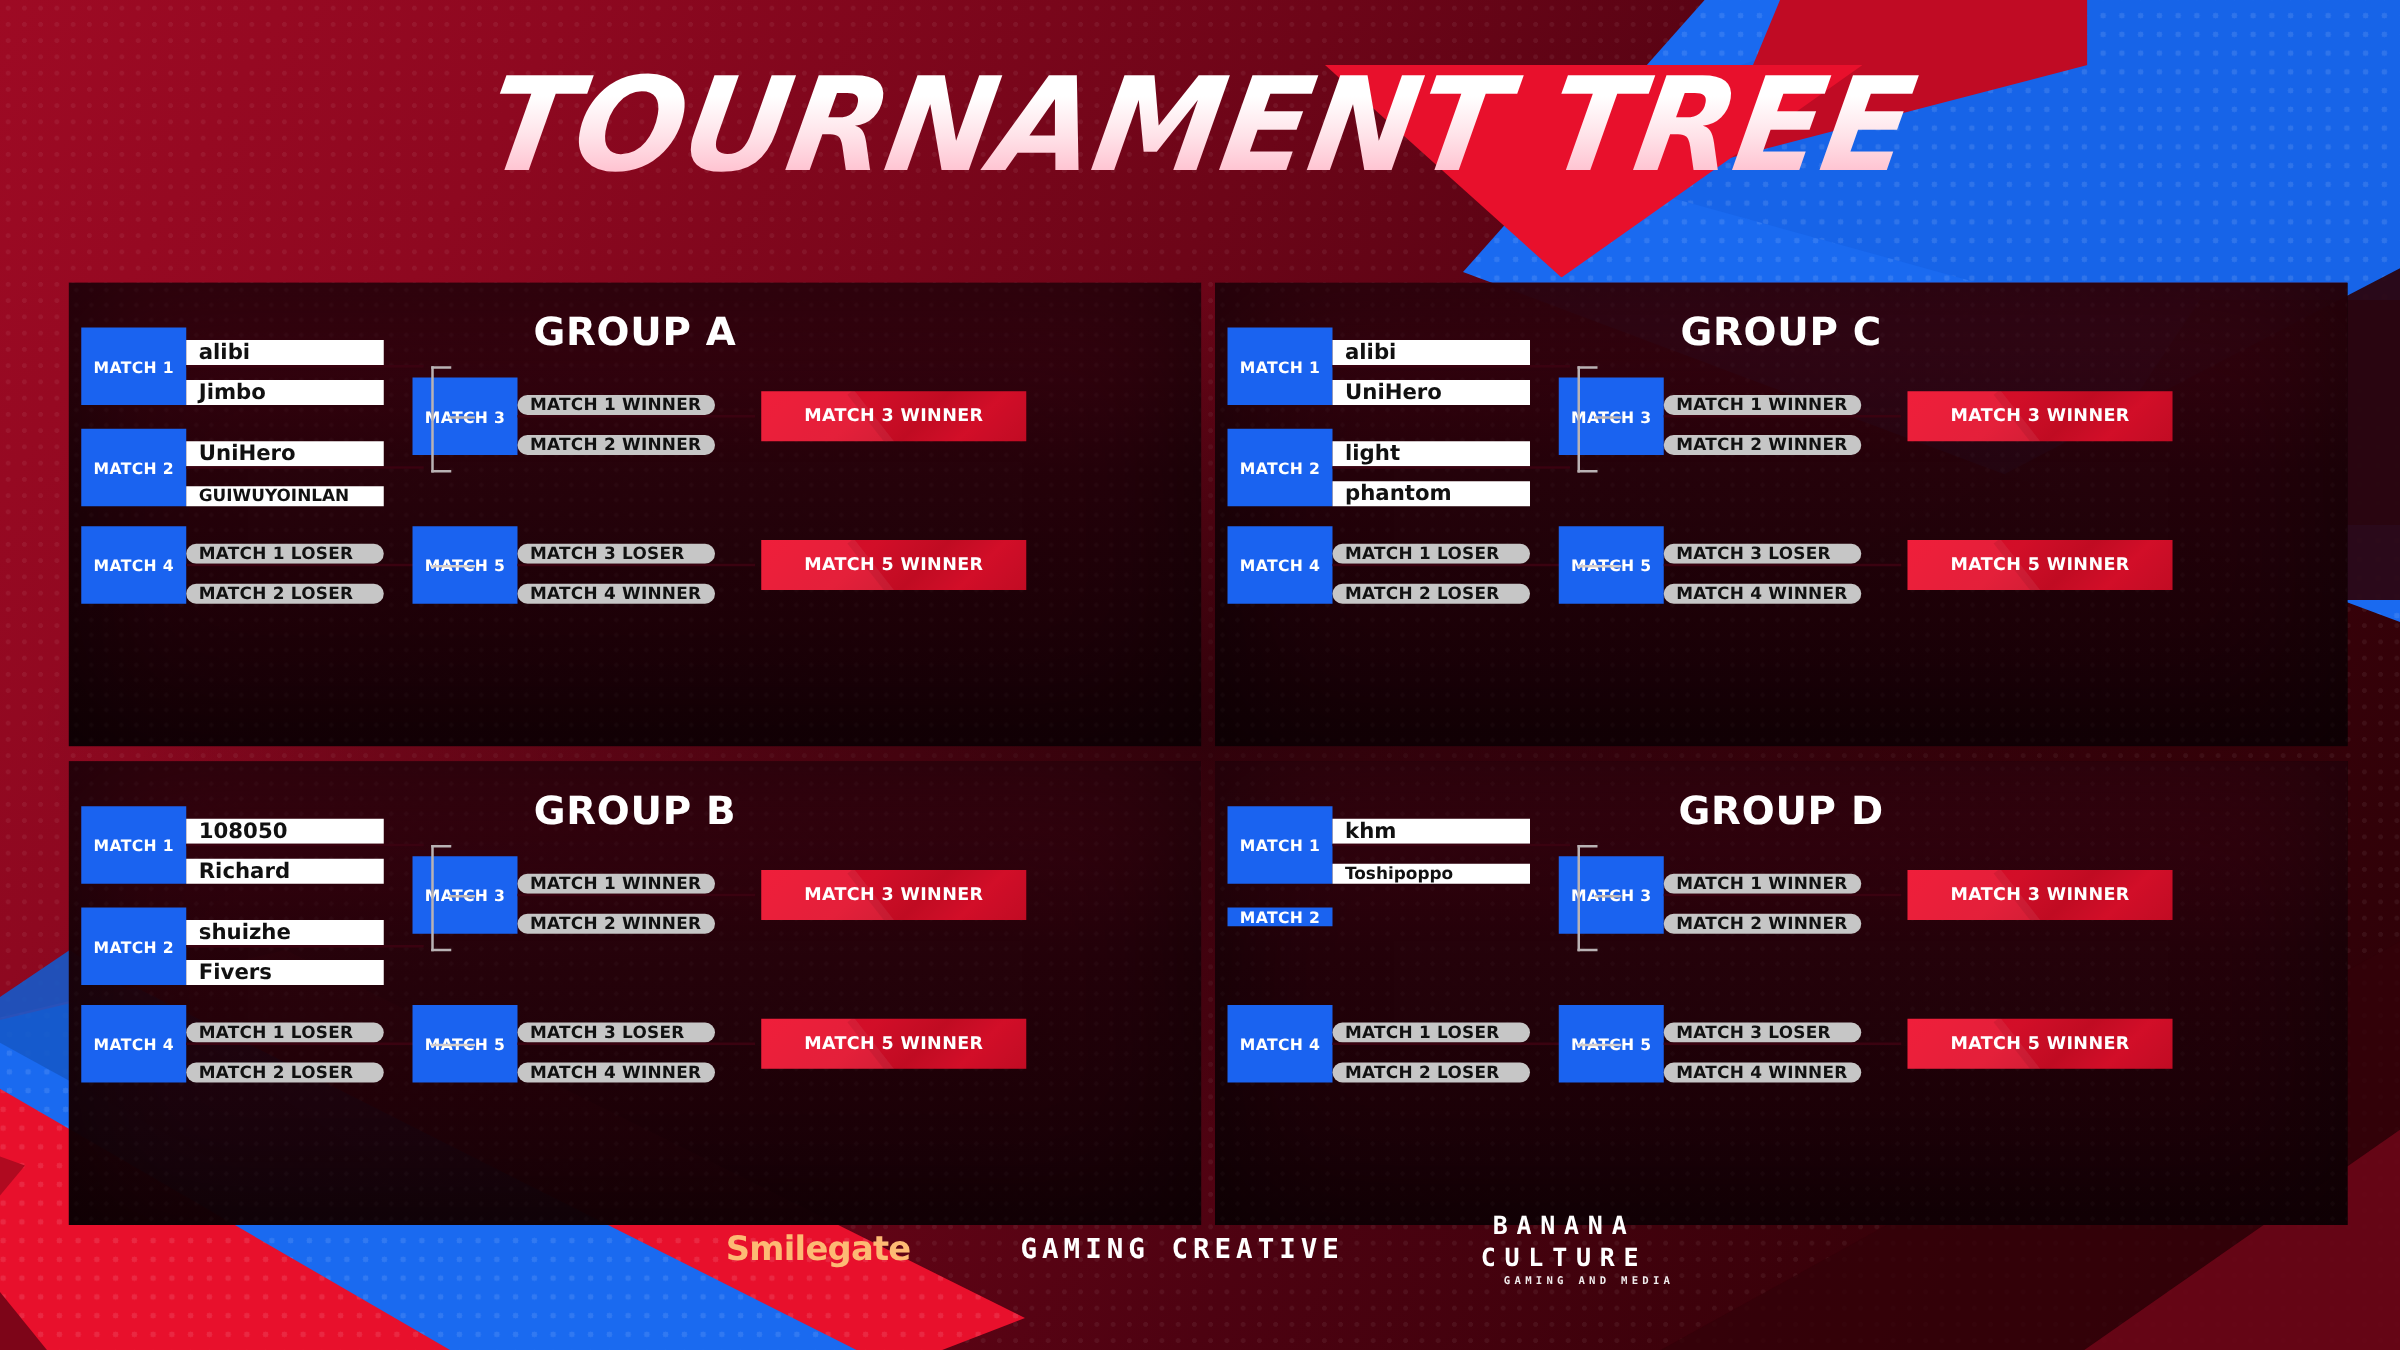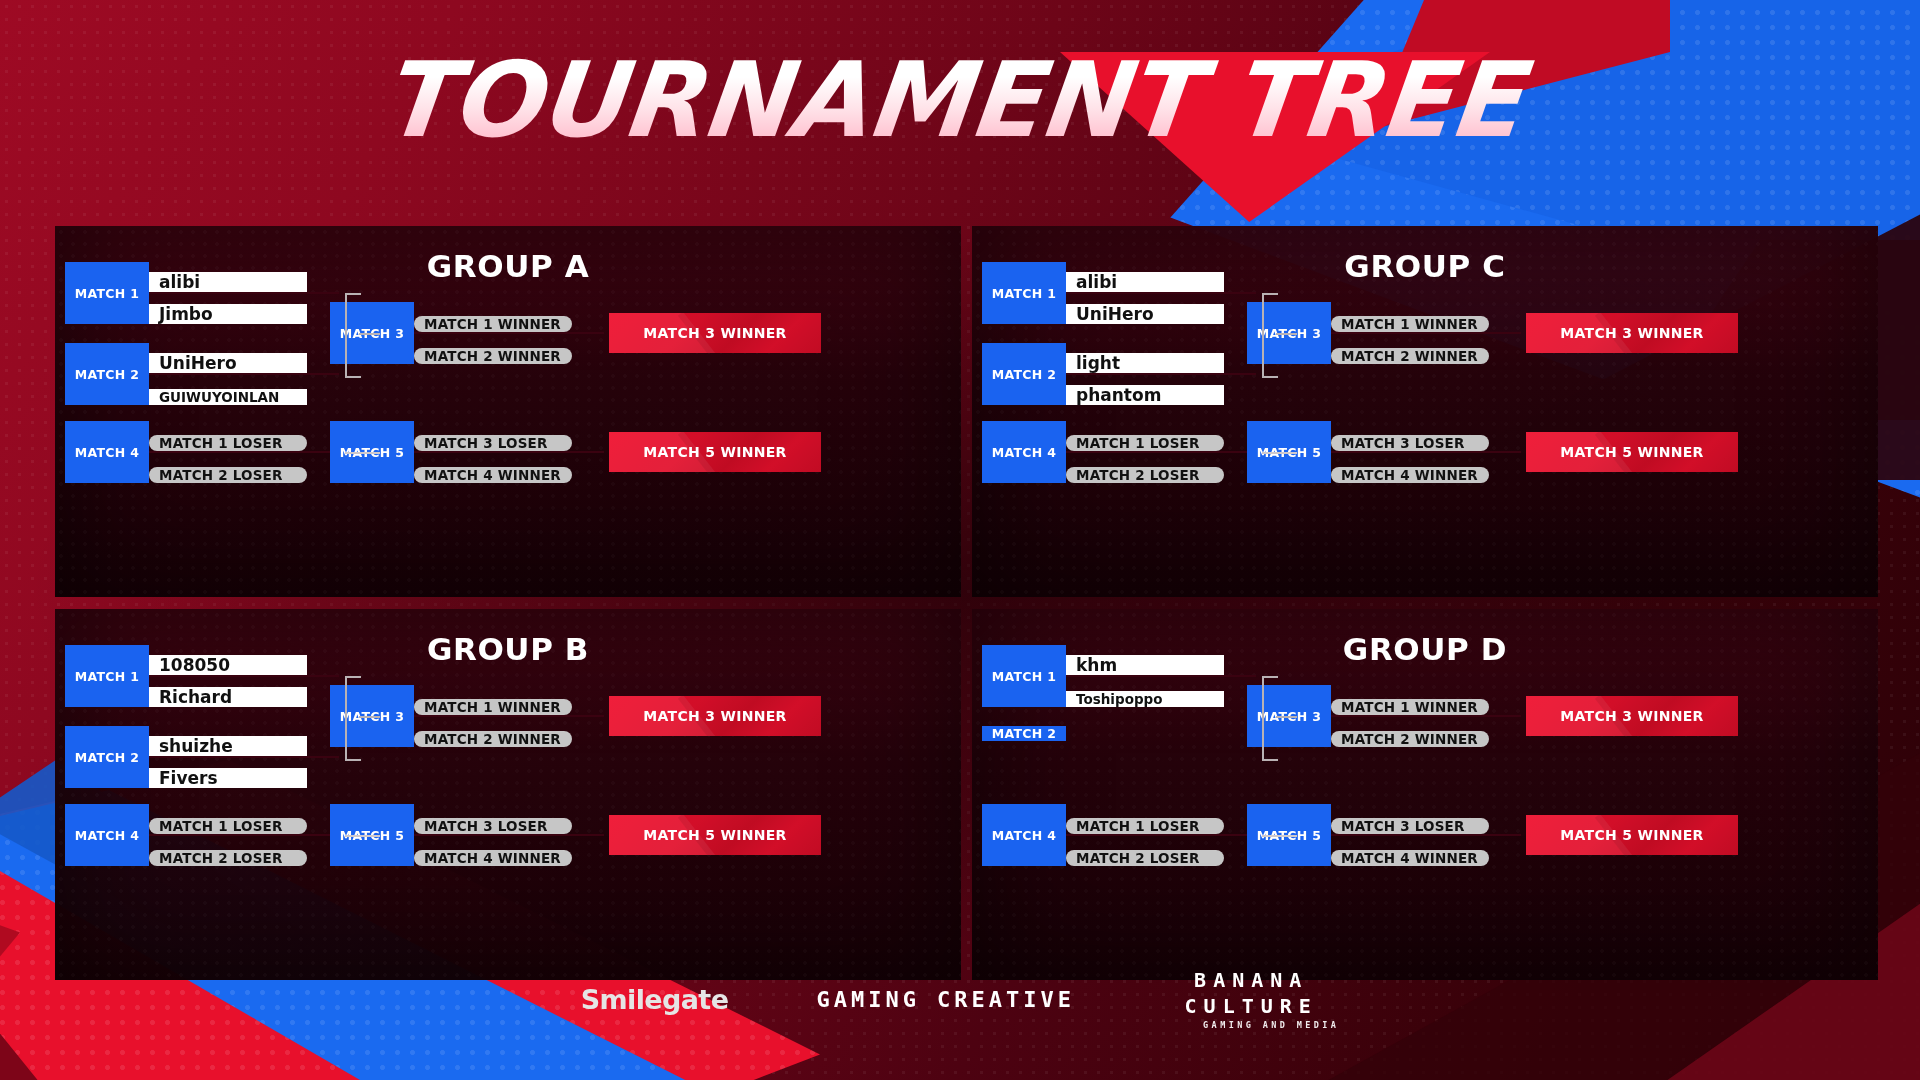--- a/index.html
+++ b/index.html
@@ -199,21 +199,21 @@
   .stub{position:absolute;height:2px;background:#b9b2b4;}
   .line{position:absolute;height:2px;background:#cfc9cb;}
 
   
   .spark{position:absolute;width:26px;height:26px;}
   .spark svg{display:block;}
 
   
   #footer{position:absolute;left:0;bottom:50px;width:1920px;display:flex;justify-content:center;align-items:center;gap:88px;}
   .logo-smile{
-    color:#e5e5e5;font-size:27px;font-weight:800;letter-spacing:-.6px;
+    color:#fdba74;font-size:27px;font-weight:800;letter-spacing:-.6px;
     font-family:"DejaVu Sans","Liberation Sans",sans-serif;
   }
   .logo-super{
     color:#fff;font-size:22px;font-weight:700;letter-spacing:4px;
     font-family:"DejaVu Sans Mono","Liberation Mono",monospace;
   }
   .logo-banana{display:flex;flex-direction:column;align-items:center;gap:3px;}
   .logo-banana .l1{color:#fff;font-size:20px;font-weight:700;letter-spacing:7px;
     font-family:"DejaVu Sans Mono","Liberation Mono",monospace;line-height:1.12;}
   .logo-banana .l3{color:#fff;font-size:8.5px;font-weight:600;letter-spacing:3.4px;

